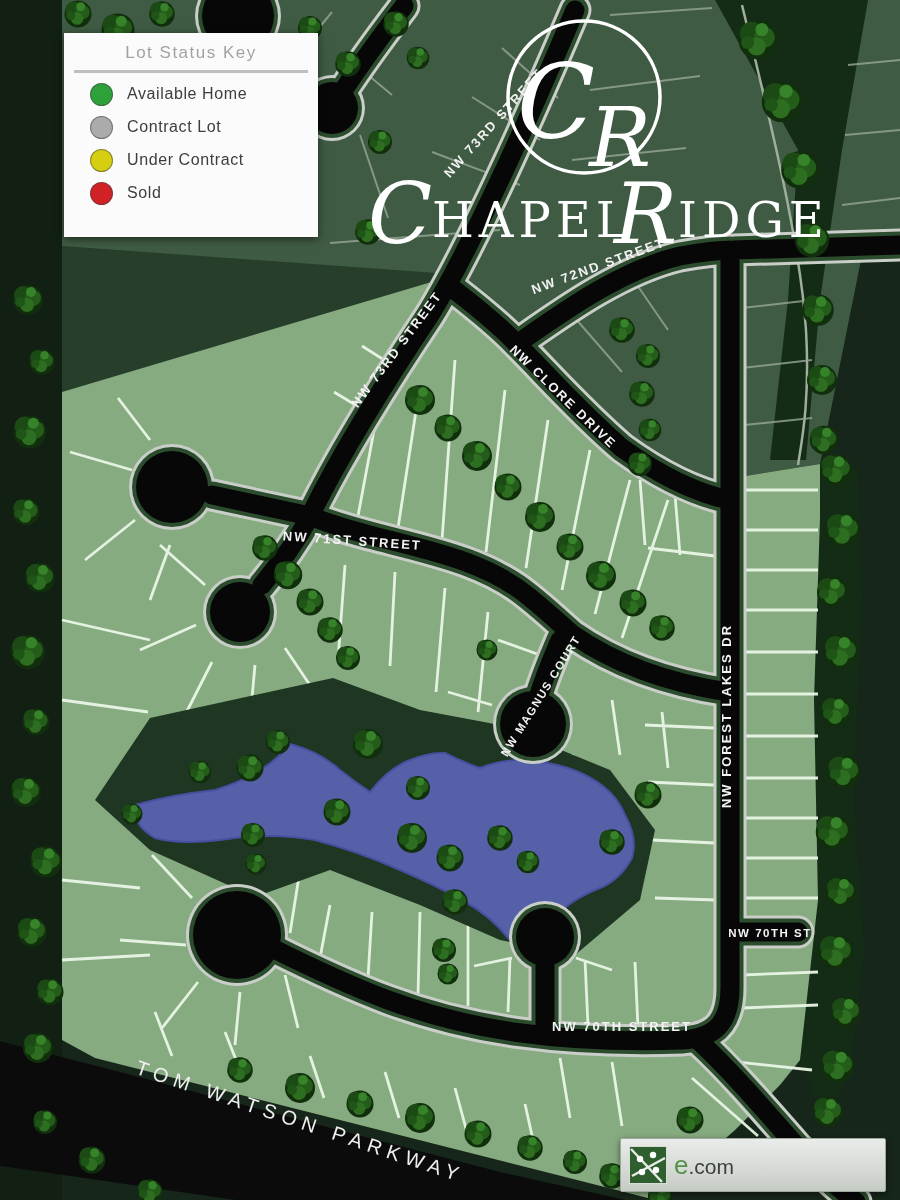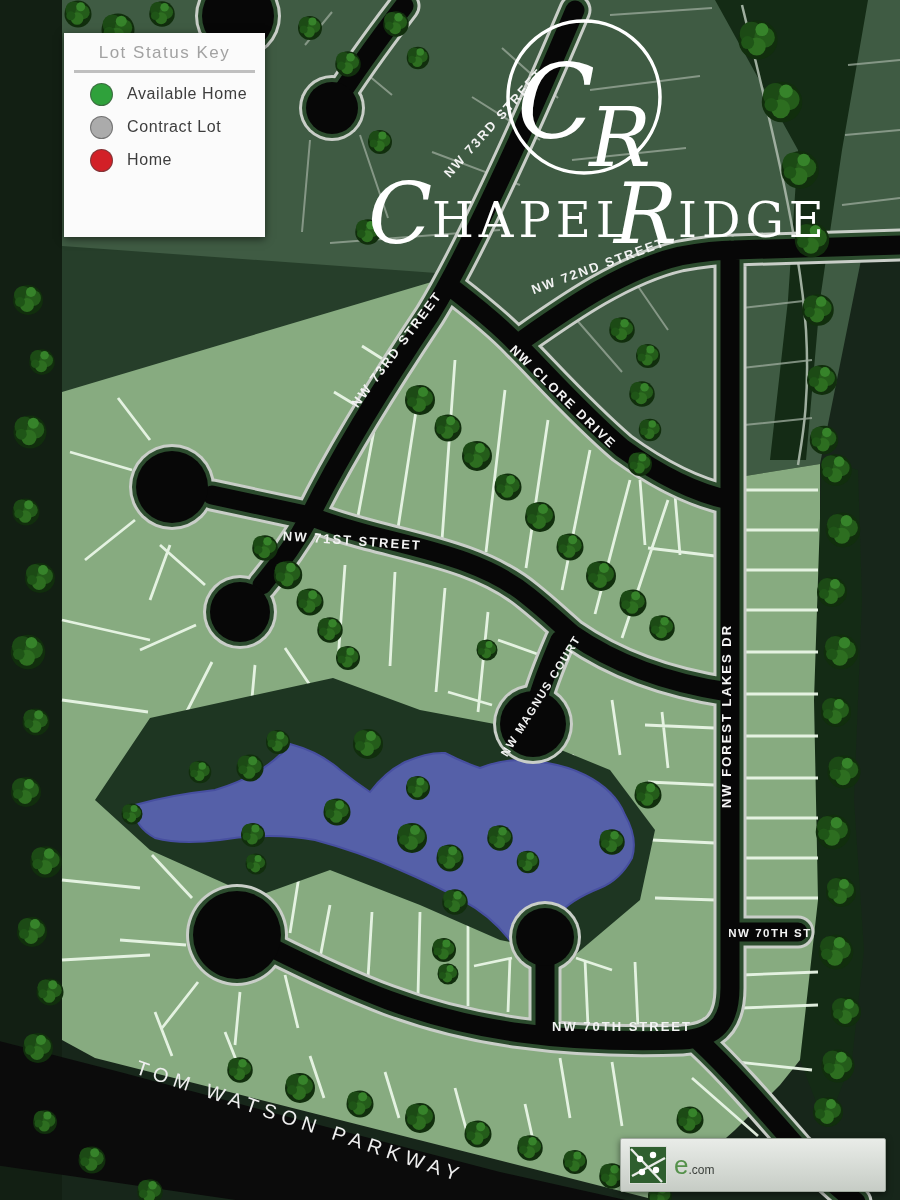--- a/index.html
+++ b/index.html
@@ -1,39 +1,39 @@
 <!DOCTYPE html>
 <html><head>
 <meta charset="utf-8">
 <style>
   html,body{margin:0;padding:0;background:#0e1a10;}
   #stage{position:relative;width:900px;height:1200px;overflow:hidden;background:#17261a;
          font-family:"Liberation Sans",sans-serif;}
   #mapsvg{position:absolute;left:0;top:0;}
 
   
-  .legend{position:absolute;left:64px;top:33px;width:201px;height:204px;background:#fbfbfb;
+  .legend{position:absolute;left:64px;top:33px;width:254px;height:204px;background:#fbfbfb;
           box-shadow:0 2px 8px rgba(0,0,0,.55);padding:10px 0 0 0;box-sizing:border-box;}
   .legend-title{text-align:center;color:#a2a2a2;font-size:17px;letter-spacing:1.5px;}
   .legend-rule{height:3px;background:#bfbfbf;margin:7px 10px 4px 10px;}
   .legend-row{display:flex;align-items:center;margin:9px 0 0 26px;height:24px;}
   .legend-dot{width:23px;height:23px;border-radius:50%;border:1.5px solid rgba(70,70,70,.55);
               box-sizing:border-box;margin-right:14px;flex:0 0 auto;}
   .legend-label{color:#3d3d3d;font-size:16px;letter-spacing:.6px;}
 
   
   .badge{position:absolute;left:620px;top:1138px;width:266px;height:54px;
          background:linear-gradient(#e9ece8,#c6ccc5);border:1px solid #9fa89e;
          box-shadow:0 2px 6px rgba(0,0,0,.5);display:flex;align-items:center;
          padding:0 8px;box-sizing:border-box;border-radius:2px;}
   .badge-icon{width:38px;height:38px;flex:0 0 auto;margin-right:7px;}
   .badge-text{display:flex;align-items:baseline;white-space:nowrap;}
   .badge-e{color:#55914b;font-size:26px;}
   .badge-name{color:#3b403b;font-size:29px;letter-spacing:.5px;}
-  .badge-tld{color:#3b403b;font-size:12px;}
+  .badge-tld{color:#3b403b;font-size:21px;}
 
   
   .street{fill:#f3f3f3;font-family:"Liberation Sans",sans-serif;font-weight:bold;
           font-size:13px;letter-spacing:2px;text-anchor:middle;}
   .street-sm{font-size:11.5px;letter-spacing:1.5px;}
   .pkwy{fill:#efefef;font-family:"Liberation Sans",sans-serif;font-size:20px;
         letter-spacing:6px;text-anchor:middle;}
   .brand-initial{fill:#fff;font-family:"DejaVu Serif",serif;font-style:italic;}
   .brand-caps{fill:#fff;font-family:"DejaVu Serif",serif;letter-spacing:5px;}
 </style>
@@ -278,22 +278,26 @@
   <div class="legend-rule"></div>
   <div class="legend-row">
     <span class="legend-dot" style="background-color: rgb(47, 161, 59);"></span>
     <span class="legend-label">Available Home</span>
   </div>
   <div class="legend-row">
     <span class="legend-dot" style="background-color: rgb(171, 171, 171);"></span>
     <span class="legend-label">Contract Lot</span>
   </div>
   <div class="legend-row">
+    <span class="legend-dot" style="background-color: rgb(214, 207, 17);"></span>
+    <span class="legend-label">Under Contract</span>
+  </div>
+  <div class="legend-row">
     <span class="legend-dot" style="background-color: rgb(210, 32, 39);"></span>
-    <span class="legend-label">Home</span>
+    <span class="legend-label">Sold</span>
   </div>
 </div>
 
 <div class="badge">
   <svg class="badge-icon" viewBox="0 0 38 38">
     <rect x="0" y="0" width="38" height="38" fill="#2f5f2f" stroke="#d8ddd7" stroke-width="2"></rect>
     <line x1="2" y1="3" x2="33" y2="36" stroke="#e8ece7" stroke-width="2.4"></line>
     <line x1="3" y1="30" x2="36" y2="12" stroke="#e8ece7" stroke-width="2.4"></line>
     <circle cx="11" cy="13" r="3.2" fill="#fff"></circle>
     <circle cx="24" cy="9" r="3.2" fill="#fff"></circle>

